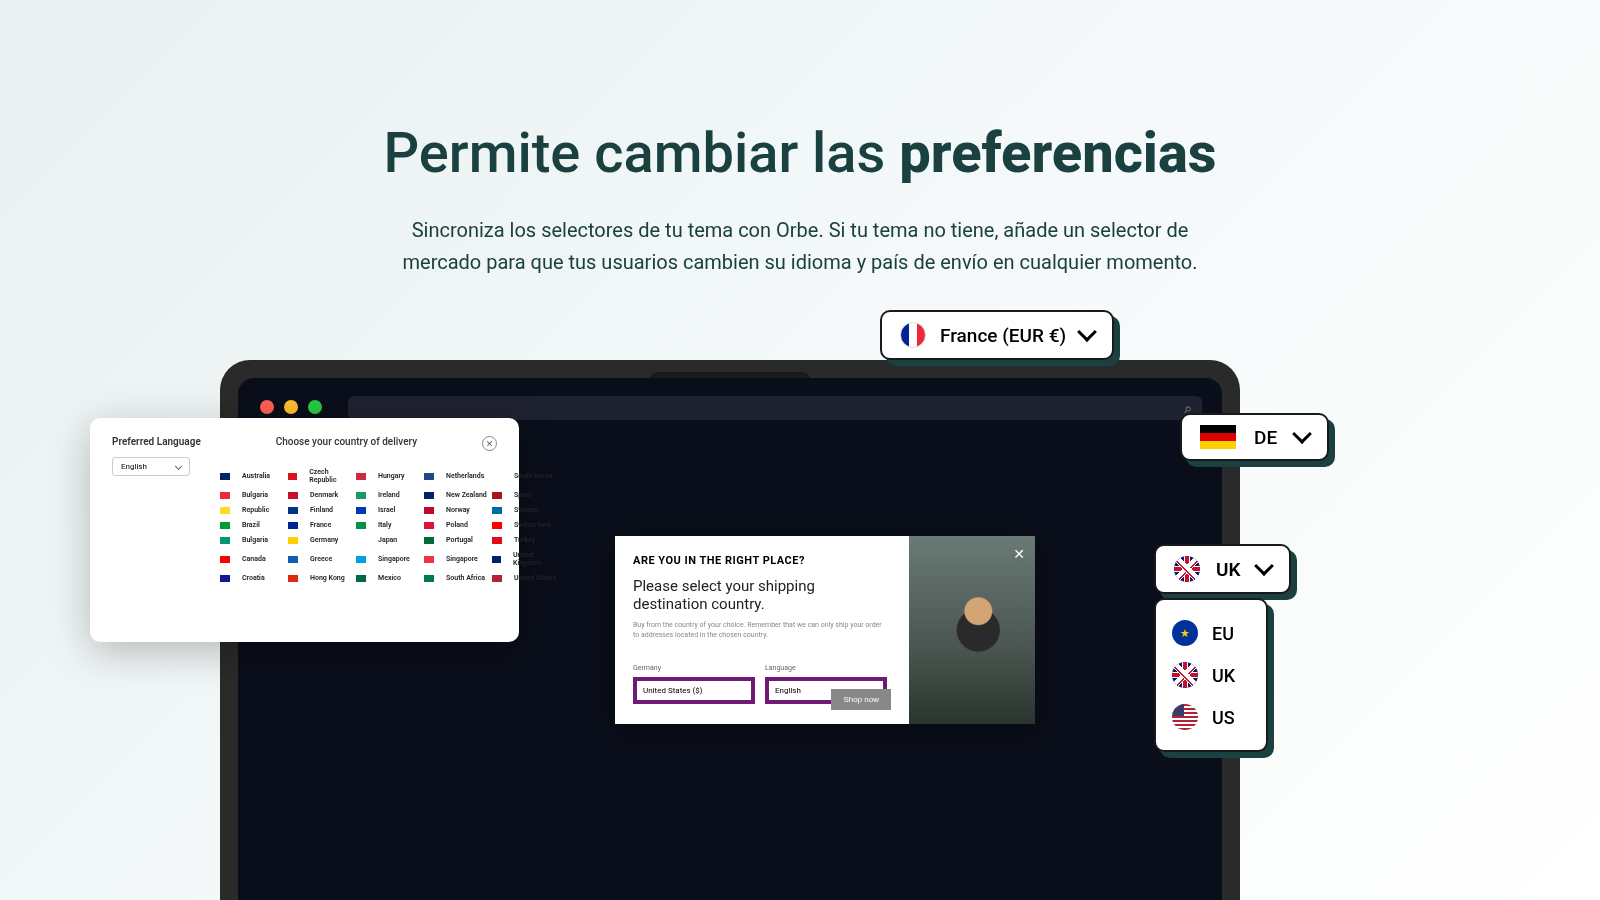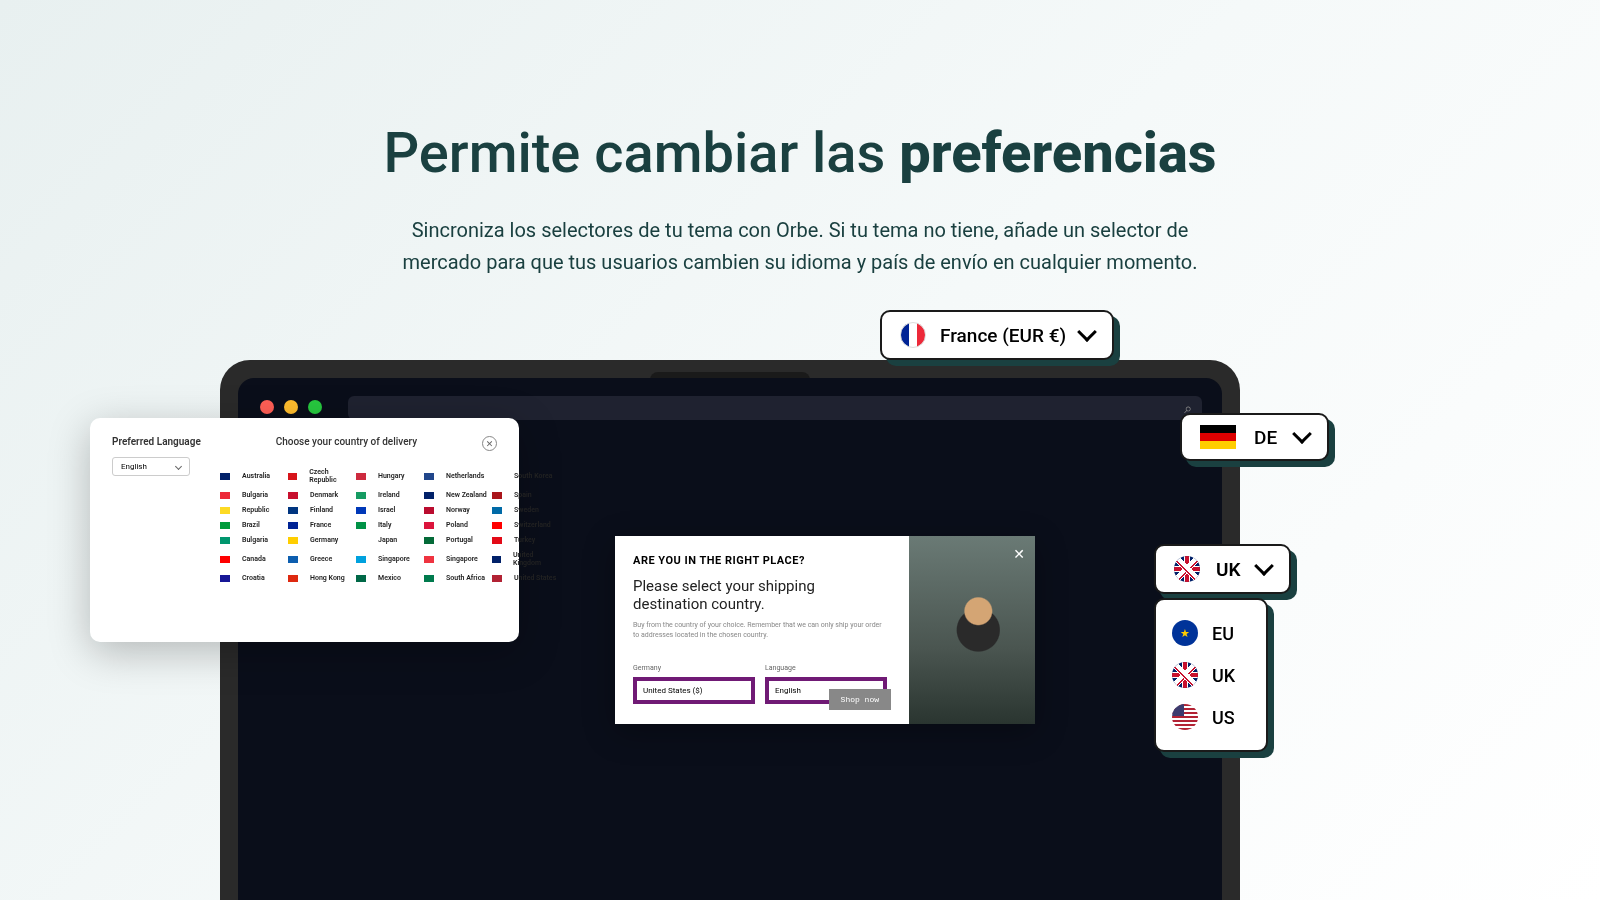--- a/index.html
+++ b/index.html
@@ -352,21 +352,20 @@
 }
 .popup-btn {
   position: absolute;
   right: 18px;
   bottom: 14px;
   background: #888;
   color: #fff;
   font-size: 8px;
   padding: 6px 12px;
   border: none;
-  font-family: Liberation Mono, monospace;
 }
 .popup-right {
   width: 126px;
   background: linear-gradient(135deg, #6b7a6a, #3a4540);
   position: relative;
 }
 .popup-close {
   position: absolute;
   right: 10px;
   top: 10px;

